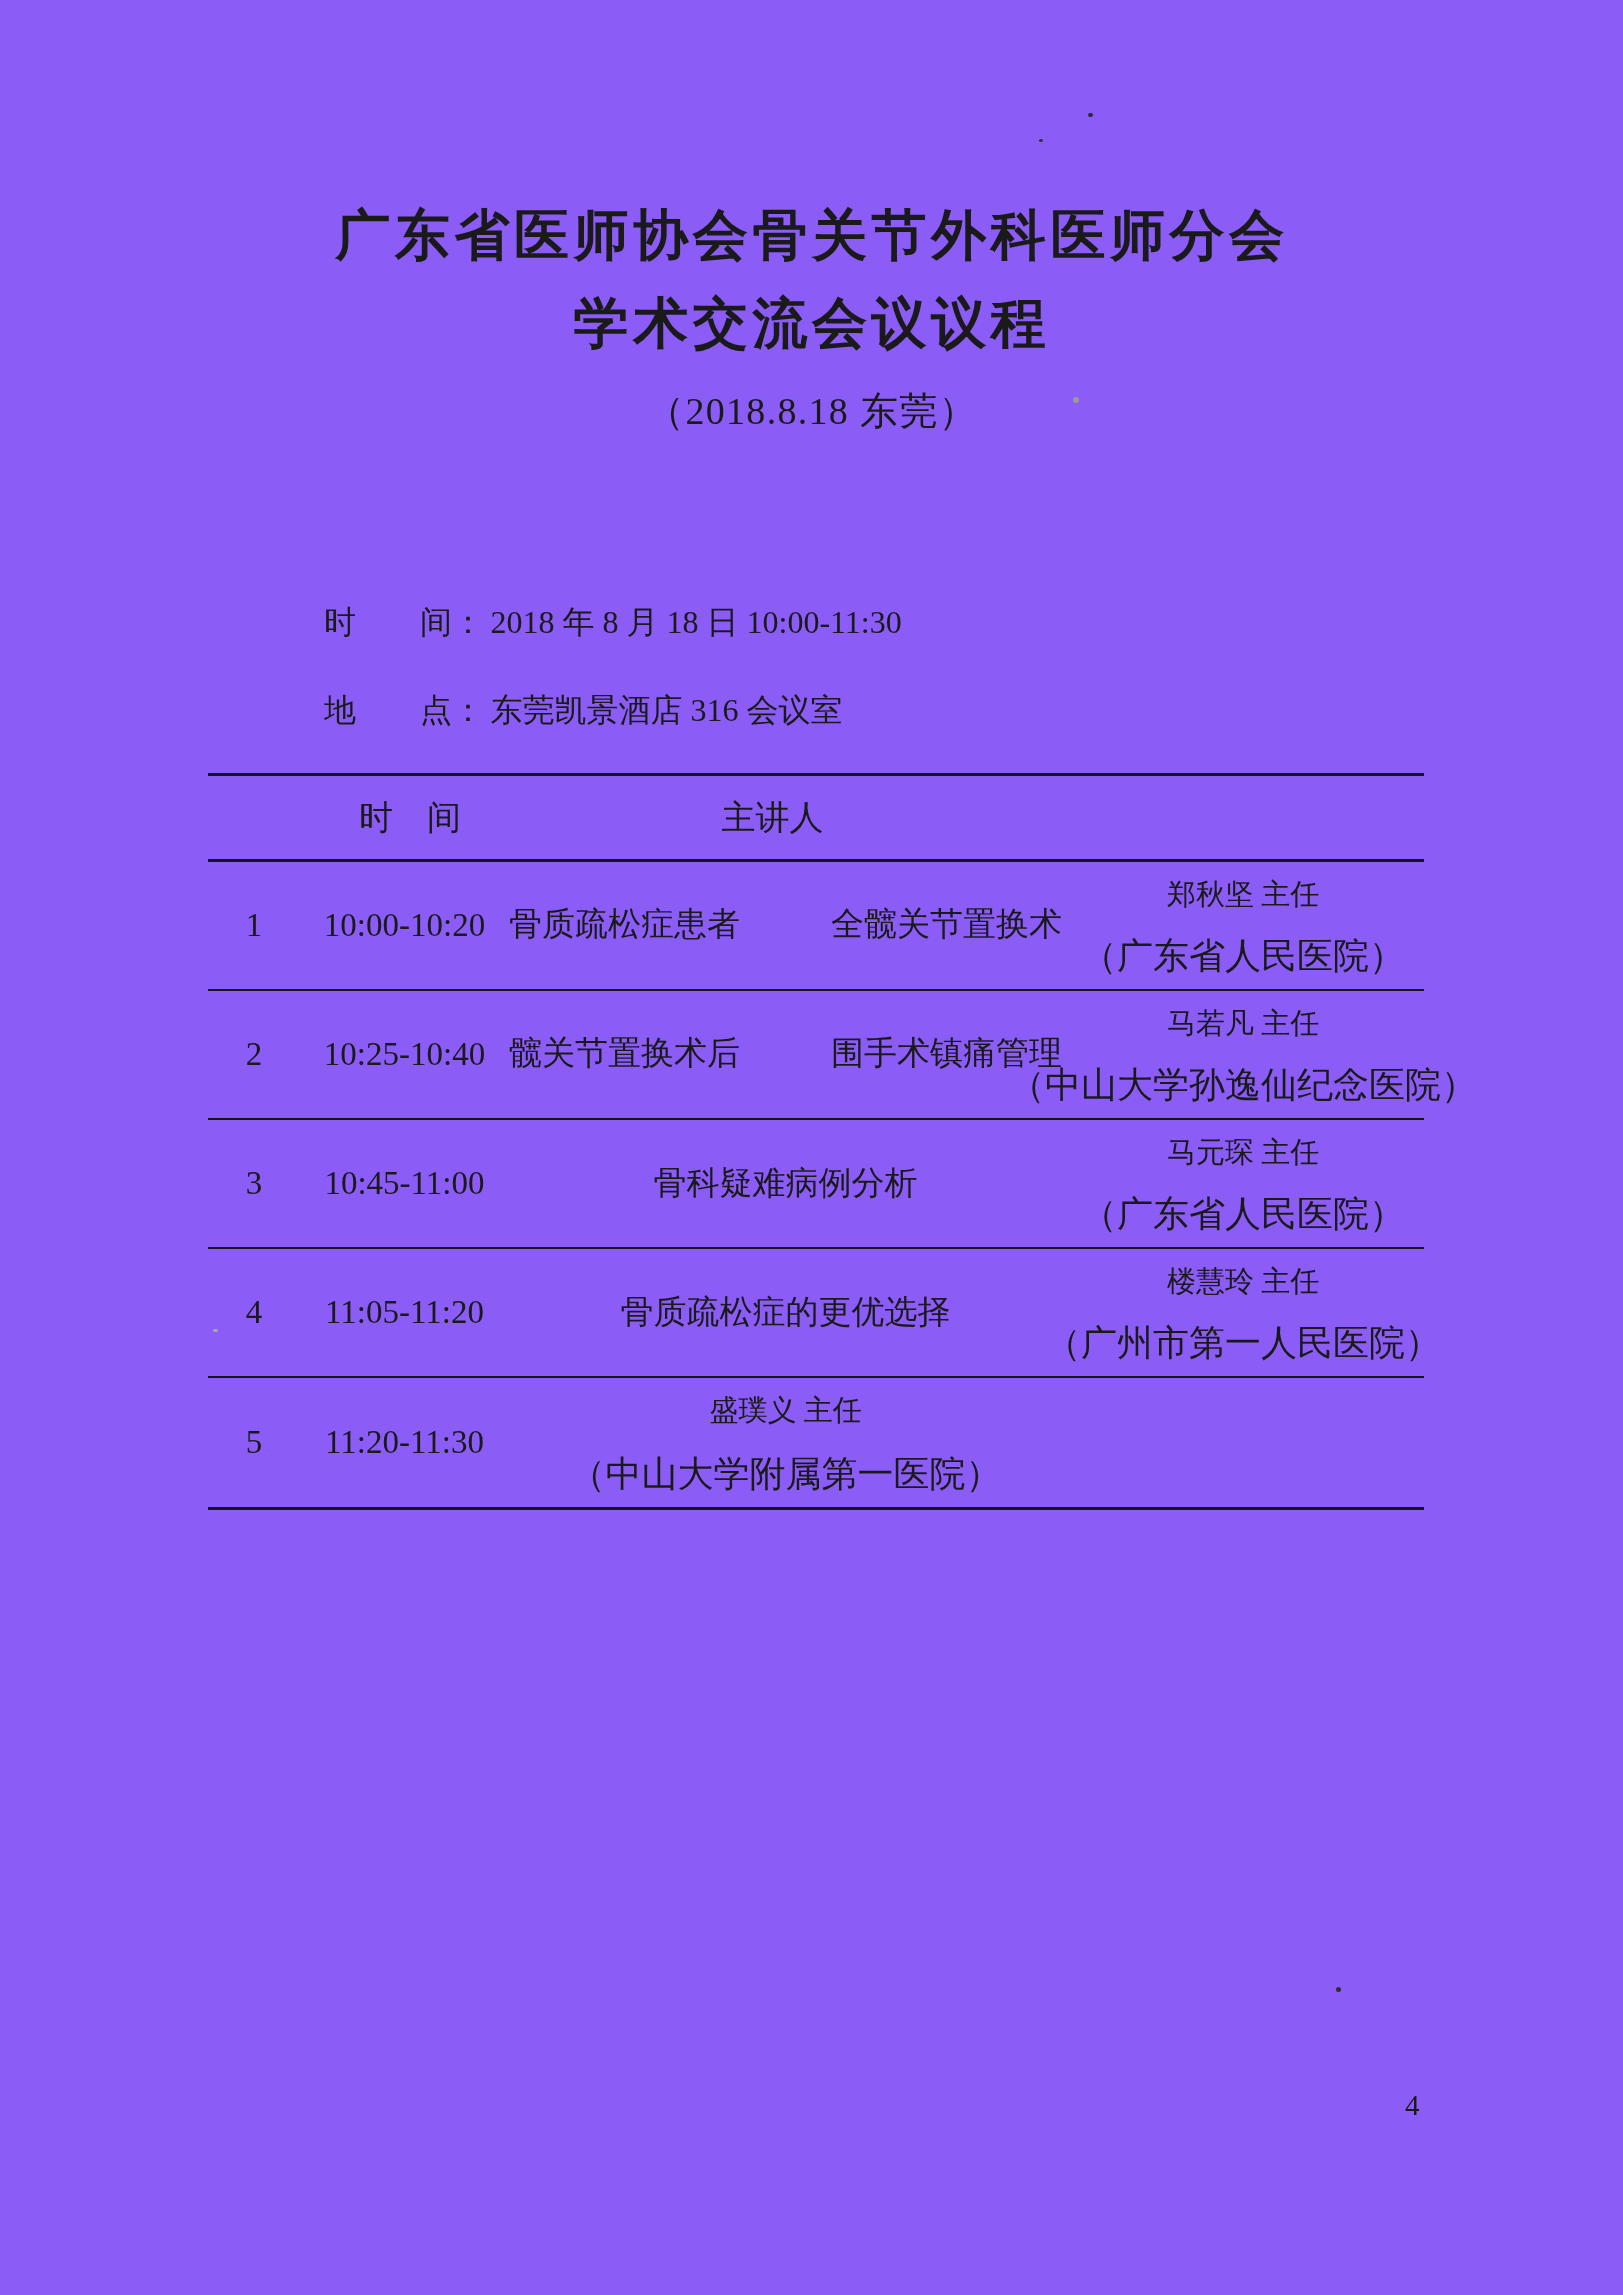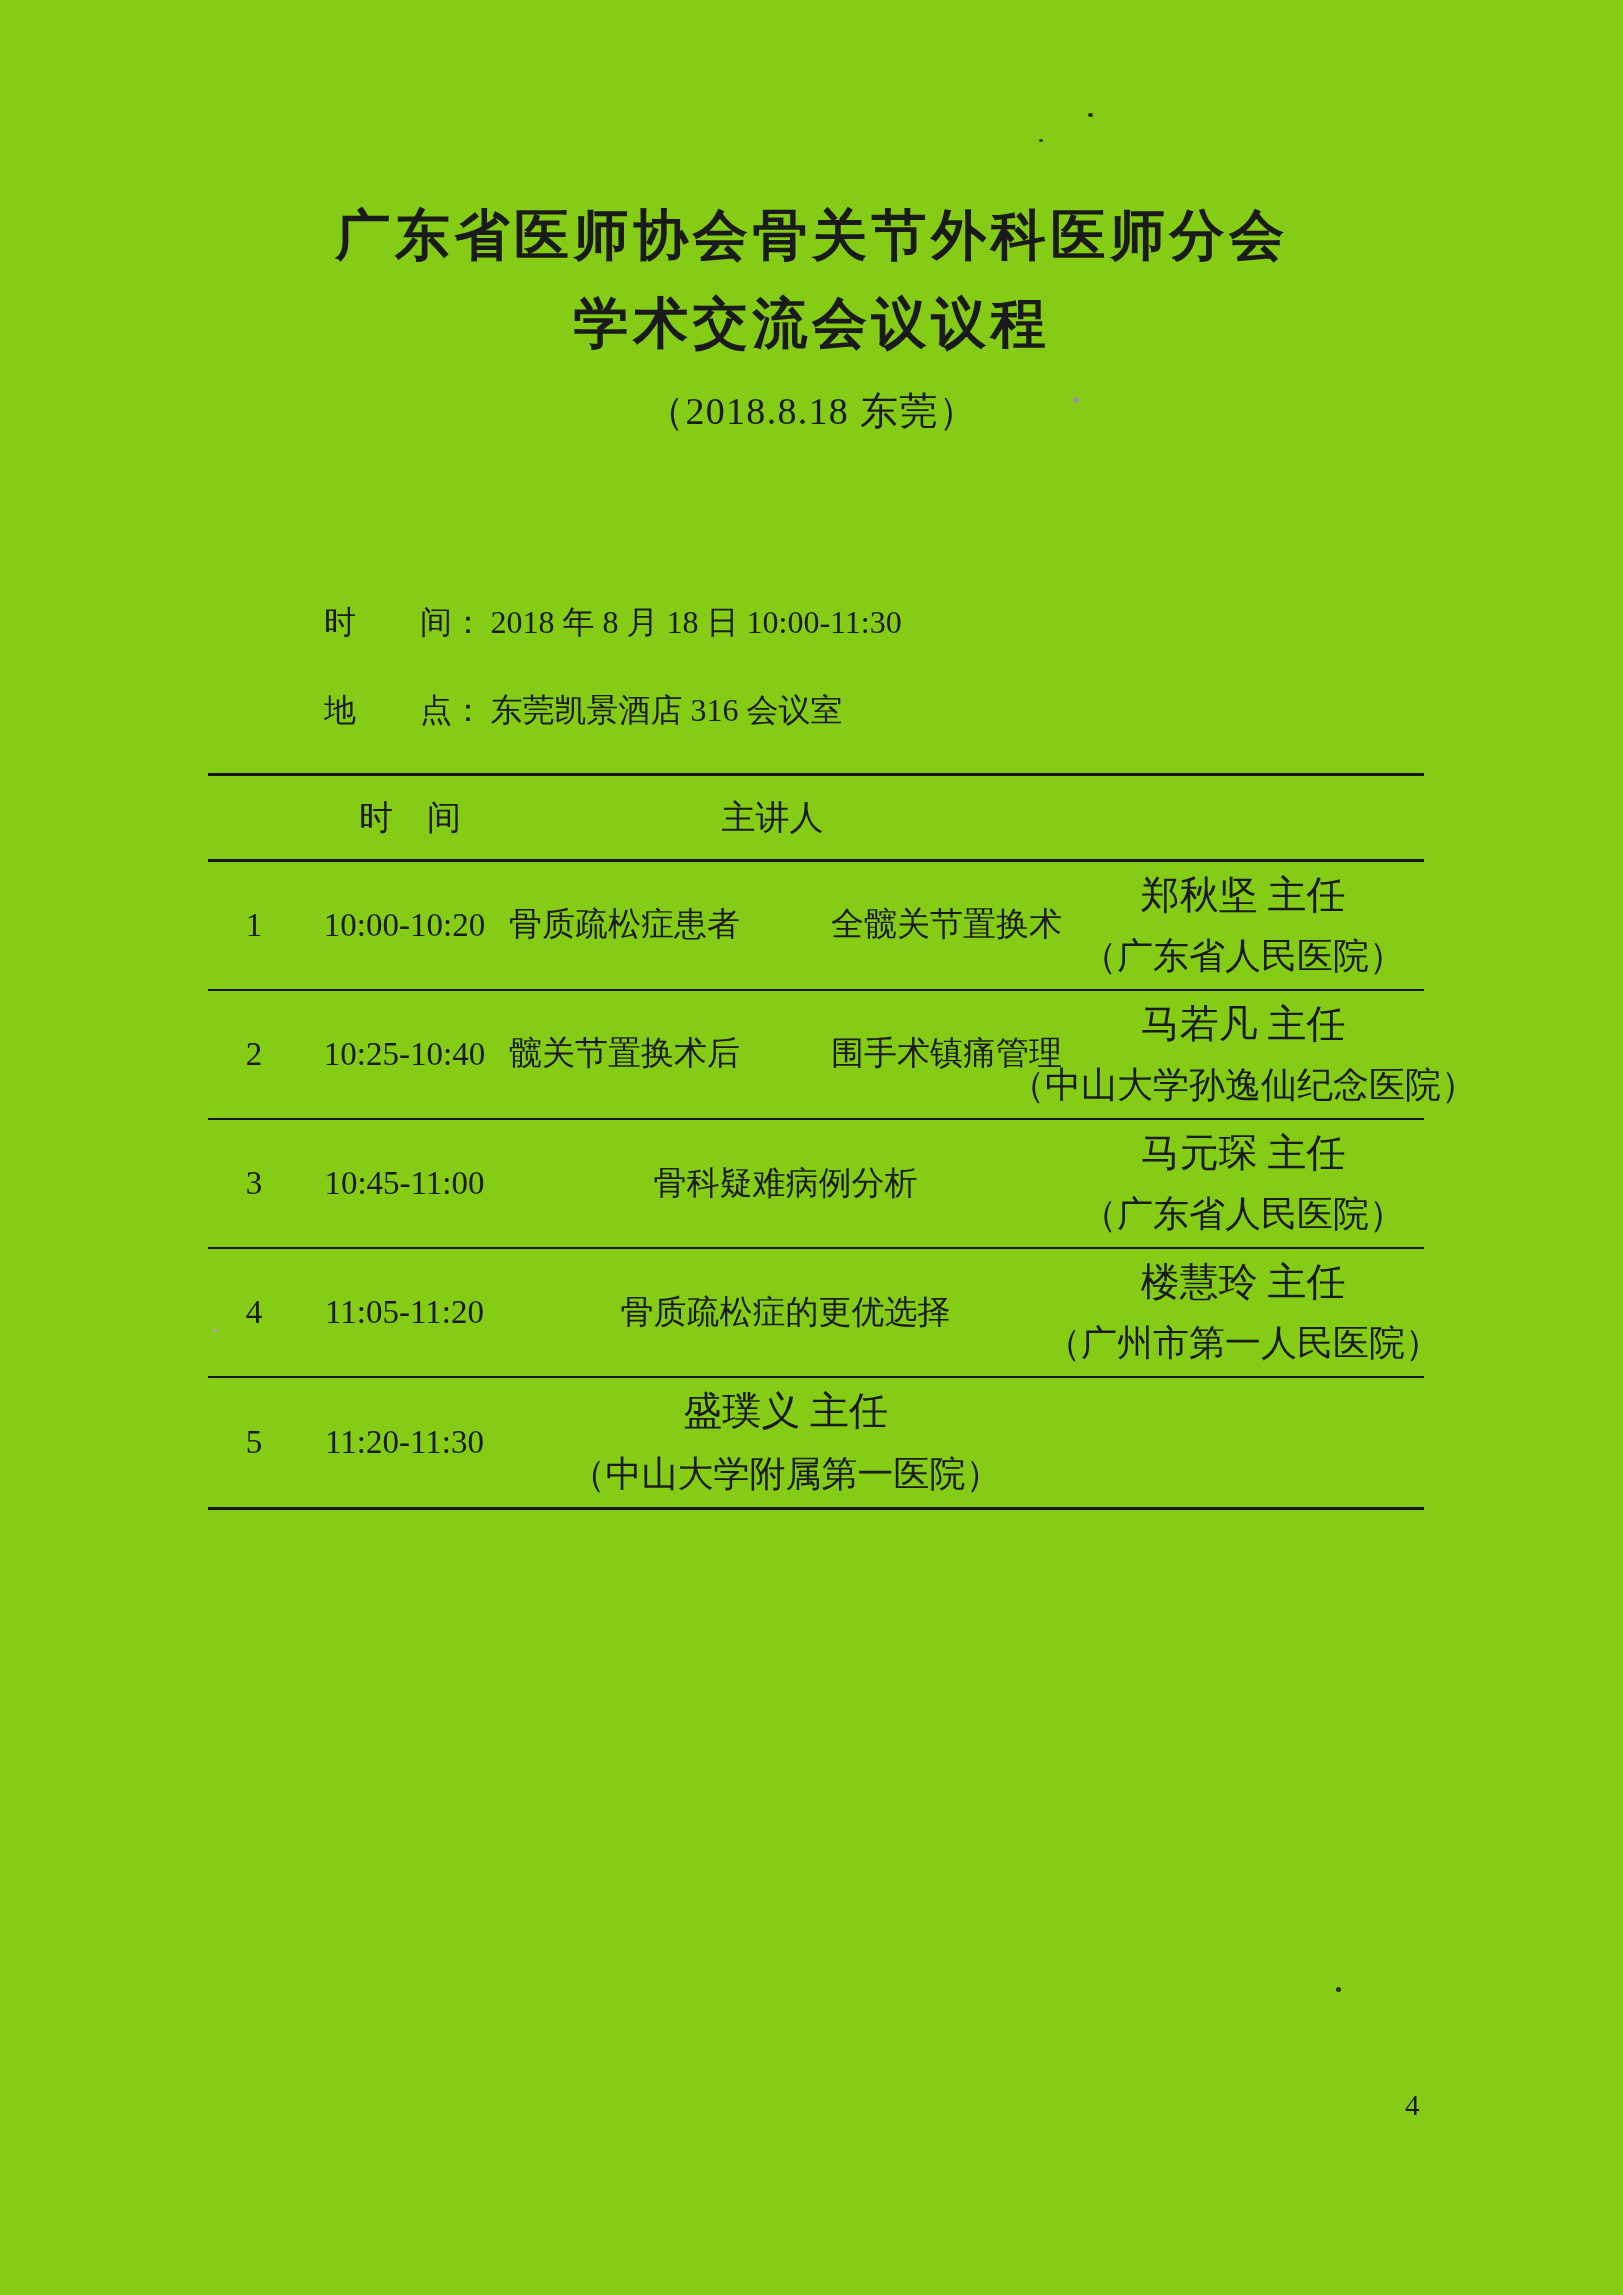--- a/index.html
+++ b/index.html
@@ -1,20 +1,20 @@
 <!DOCTYPE html>
 <html style="font-size:10.5px"><head>
 <meta charset="utf-8">
 <style>
   html, body { margin: 0; padding: 0; background: #ffffff; }
   .page {
     position: relative;
     width: 1624px;
     height: 2295px;
-    background: #84cc16;
+    background: #8b5cf6;
     color: #1a1a1a;
     font-family: "Liberation Serif", "DejaVu Serif", serif;
     overflow: hidden;
   }
   .title {
     position: absolute;
     left: 0;
     width: 100%;
     text-align: center;
     font-weight: 700;
@@ -90,21 +90,21 @@
     padding: 14.4px 0 15.7px 0;
   }
   .cell.topic .topic-line { line-height: 41px; white-space: pre; }
   .cell.speaker {
     flex-direction: column;
     justify-content: space-between;
     text-align: center;
     box-sizing: border-box;
     padding: 13px 0 14.4px 0;
   }
-  .sp-name { font-size: 39px; line-height: 39px; white-space: pre; }
+  .sp-name { font-size: 29px; line-height: 39px; white-space: pre; }
   .sp-org  { font-size: 36px; line-height: 37px; white-space: pre; }
 
   .pageno {
     position: absolute;
     left: 1405px;
     top: 2089px;
     font-size: 29px;
   }
   .speck { position: absolute; border-radius: 50%; }
   .speck.s1 { left: 1088px; top: 113px; width: 4.6px; height: 3.9px; background: #2a2a2a; }

